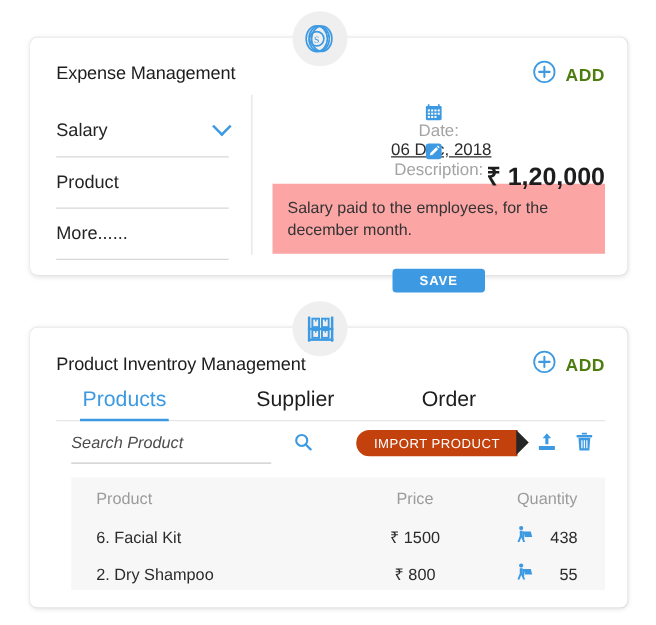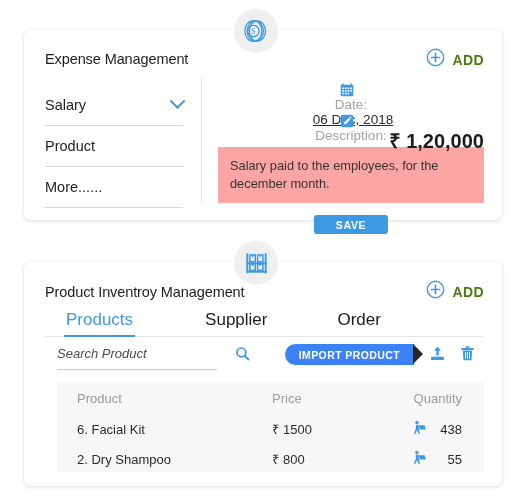--- a/index.html
+++ b/index.html
@@ -257,24 +257,24 @@
     color: #4c4c4c;
     padding: 0;
   }
   #search-input::placeholder { color: #4c4c4c; opacity: 1; }
 
   #import-tag {
     position: absolute;
     right: 70px;
     top: -2px;
     height: 21px;
-    background: #3b82f6;
+    background: #c2410c;
     color: #ffffff;
     font-size: 10.5px;
-    font-weight: bold;
+    font-weight: normal;
     letter-spacing: 0.4px;
     padding: 0 14px 0 14px;
     display: flex;
     align-items: center;
     border-radius: 11px 0 0 11px;
     cursor: pointer;
   }
   #import-tag::after {
     content: "";
     position: absolute;
@@ -294,21 +294,21 @@
     position: absolute;
     left: 33px;
     right: 18px;
     top: 120px;
     bottom: 14px;
     background: #f7f7f7;
   }
   .trow { display: flex; align-items: center; height: 30px; }
   #thead .trow { height: 32px; }
   .c-prod  { width: 215px; padding-left: 20px; box-sizing: border-box; }
-  .c-price { width: 120px; text-align: left; }
+  .c-price { width: 120px; text-align: center; }
   .c-qty   { flex: 1; text-align: right; padding-right: 22px; display:flex; align-items:center; justify-content:flex-end; gap:8px; }
   .th {
     font-size: 13px;
     color: #9b9b9b;
   }
   .td {
     font-size: 13px;
     color: #2b2b2b;
   }
   .qty-num { min-width: 26px; text-align: right; }

